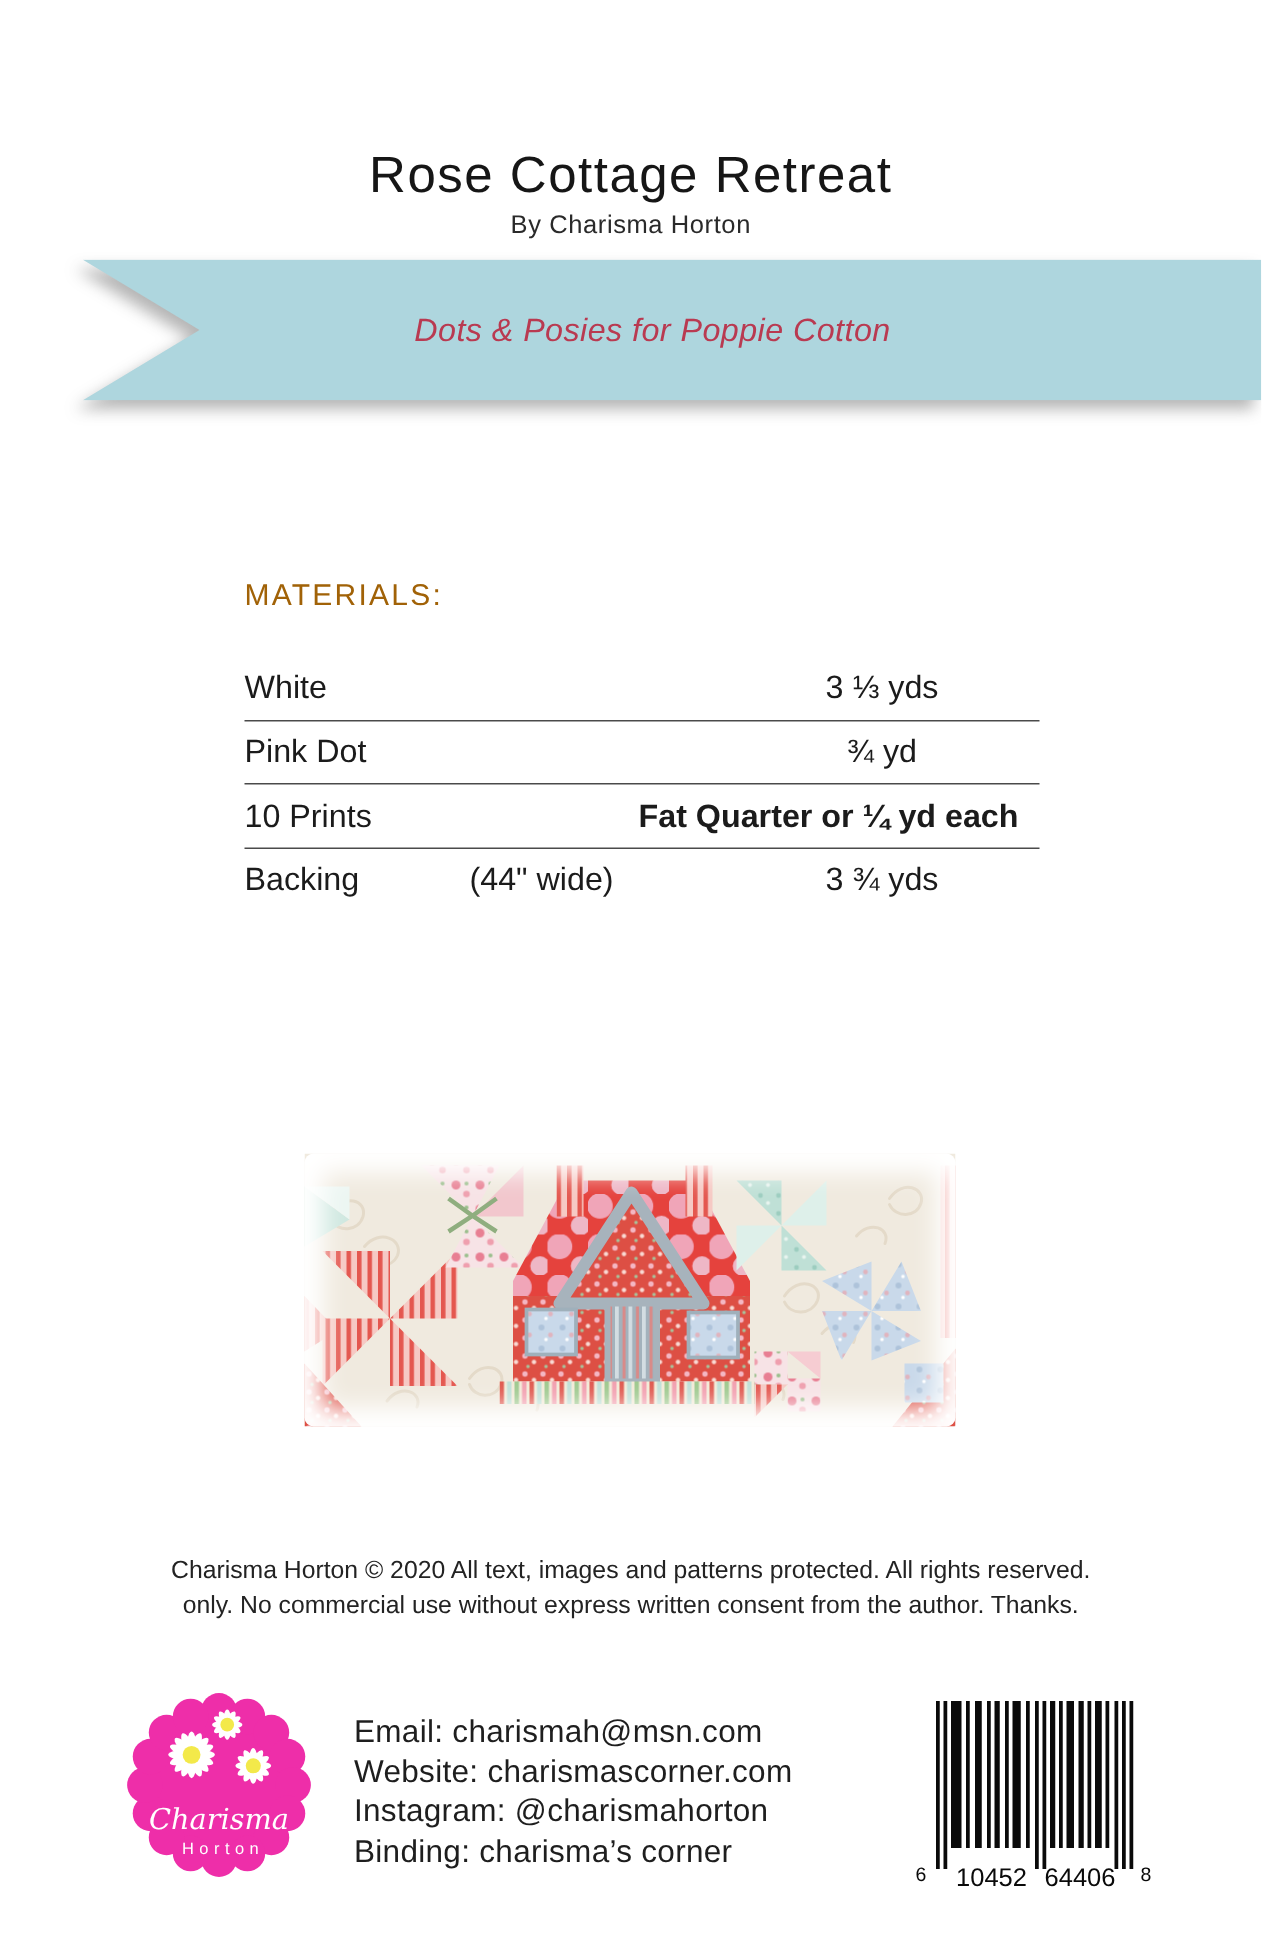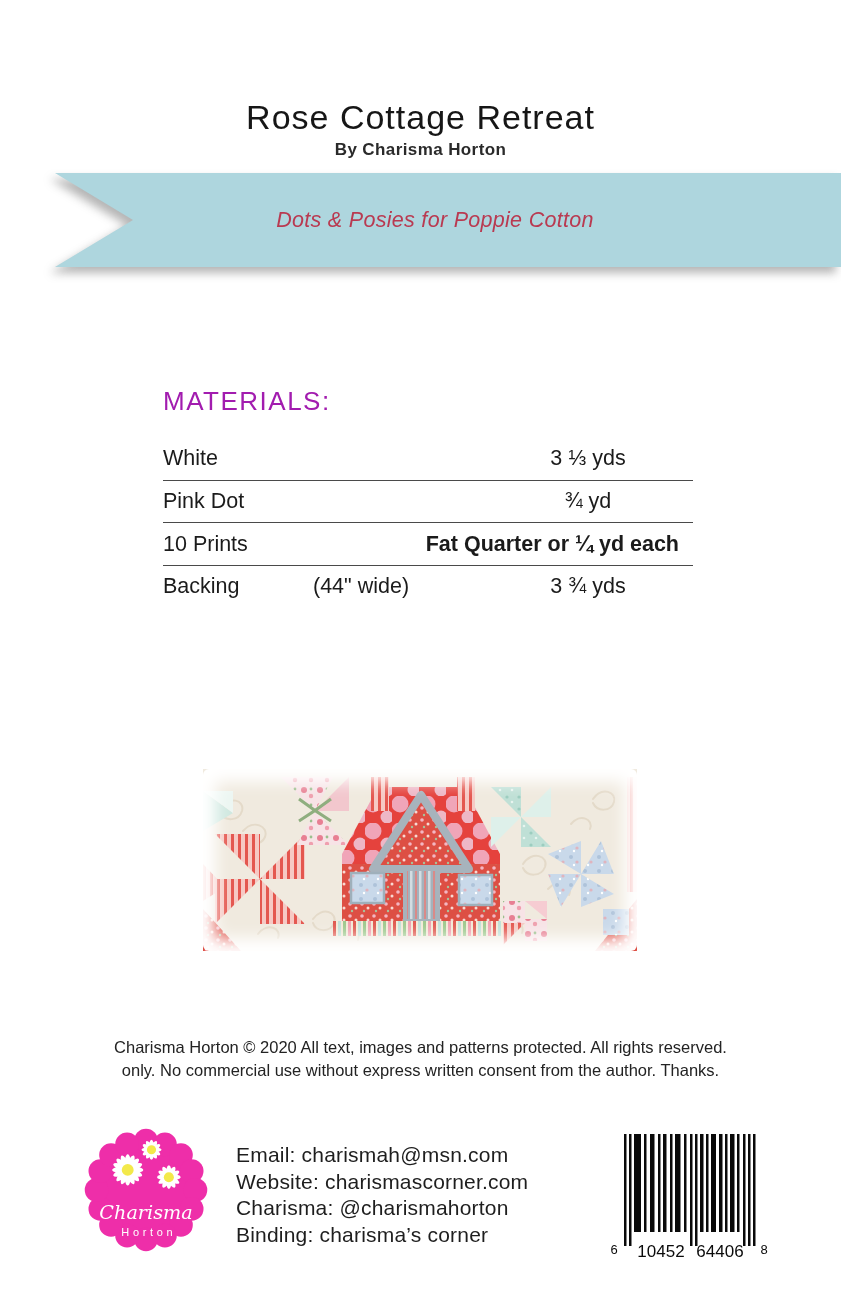--- a/index.html
+++ b/index.html
@@ -9,21 +9,21 @@
     font-family:"Liberation Sans","DejaVu Sans",sans-serif;
     color:#1c1c1c;
   }
   
   .title{
     position:absolute;top:82px;left:0;width:100%;
     text-align:center;font-size:34px;font-weight:400;letter-spacing:1px;color:#161616;
   }
   .byline{
     position:absolute;top:124px;left:0;width:100%;
-    text-align:center;font-size:17px;font-weight:700;color:#2a2a2a;letter-spacing:.4px;
+    text-align:center;font-size:17px;font-weight:400;color:#2a2a2a;letter-spacing:.4px;
   }
   
   .banner-wrap{
     position:absolute;top:157px;left:55px;width:786px;height:94px;
     filter:drop-shadow(-5px 6px 5px rgba(90,90,90,.45));
   }
   .banner{
     width:100%;height:100%;
     background:var(--banner_bg,#aed6de);
     clip-path:polygon(0 0,100% 0,100% 100%,0 100%,78px 50%);
@@ -31,21 +31,21 @@
   .banner-text{
     position:absolute;top:0;left:0;width:100%;height:100%;
     display:flex;flex-direction:column;justify-content:center;align-items:center;
     padding-right:26px;box-sizing:border-box;
     font-style:italic;font-size:21.5px;line-height:33px;
     color:var(--banner_text,#b93a51);letter-spacing:.3px;
   }
   
   .materials-heading{
     position:absolute;top:370px;left:163px;
-    font-size:26px;letter-spacing:1.5px;color:#a21caf;
+    font-size:20px;letter-spacing:1.5px;color:#a16207;
   }
   .mat-table{position:absolute;top:422px;left:163px;width:530px;}
   .mrow{
     display:grid;grid-template-columns:150px 170px 1fr;
     align-items:center;height:41.7px;
     font-size:21.5px;color:#1b1b1b;
     border-bottom:1.5px solid #4a4a4a;
   }
   .mrow:last-child{border-bottom:none;}
   .mrow .val{text-align:center;}
@@ -292,21 +292,21 @@
         </g>
       </g>
       <text x="70" y="102" text-anchor="middle" fill="#ffffff" font-size="21" font-family="DejaVu Serif, serif" font-style="italic">Charisma</text>
       <text x="73" y="120" text-anchor="middle" fill="#ffffff" font-size="12" letter-spacing="4" font-family="Liberation Sans, sans-serif">Horton</text>
     </svg>
   </div>
 
   <div class="contact">
     <div>Email: charismah@msn.com</div>
     <div>Website: charismascorner.com</div>
-    <div>Charisma: @charismahorton</div>
+    <div>Instagram: @charismahorton</div>
     <div>Binding: charisma’s corner</div>
   </div>
 
   <div class="barcode">
     <svg viewBox="0 0 164 132">
       <g fill="#0a0a0a">
 
         <rect x="18" y="2" width="2.5" height="112"></rect>
           <rect x="23" y="2" width="2.5" height="112"></rect>
 

